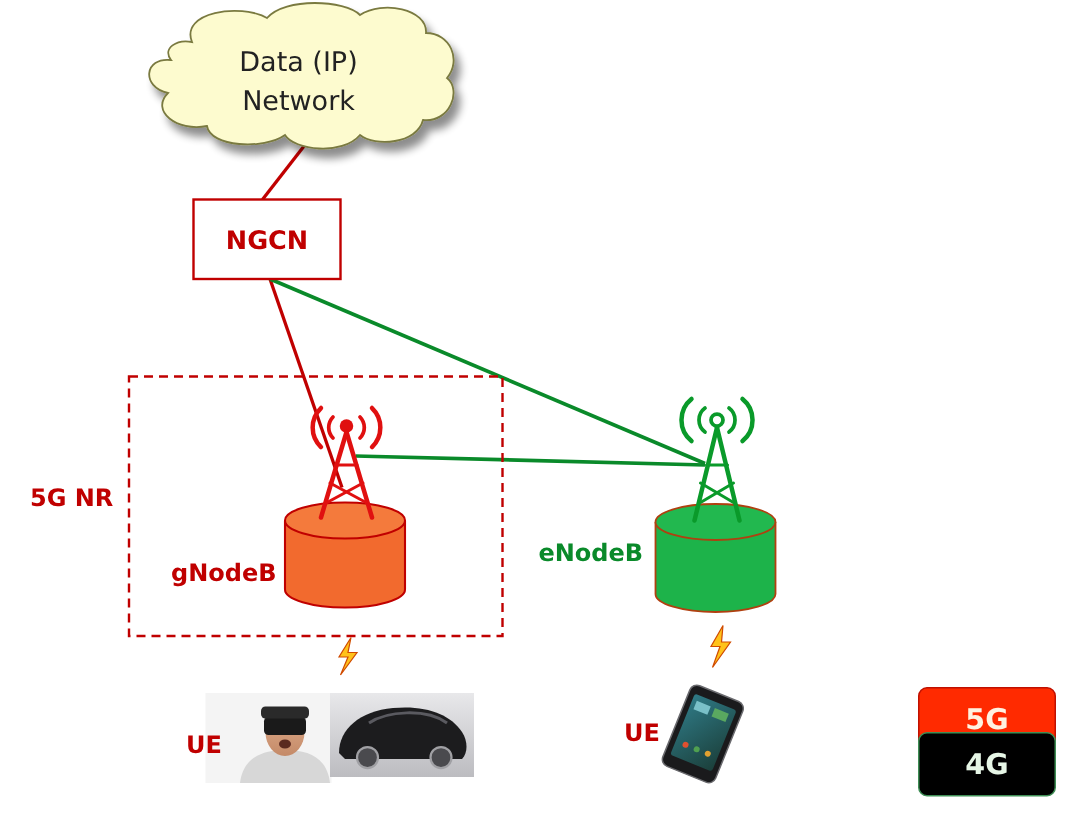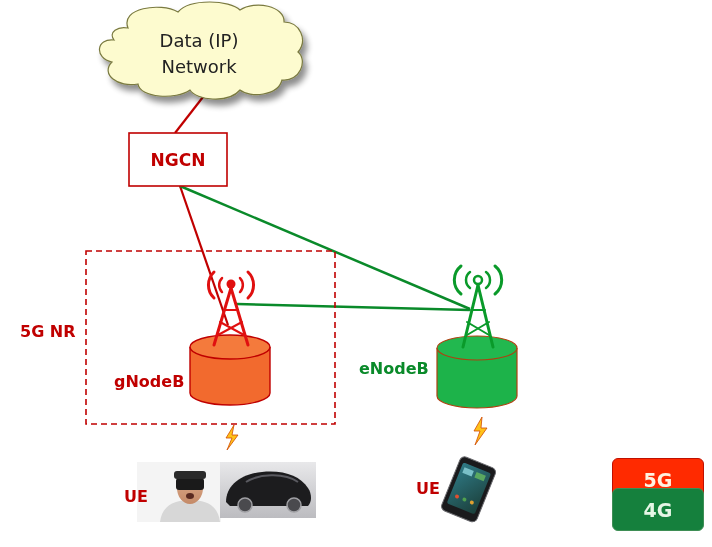--- a/index.html
+++ b/index.html
@@ -2,21 +2,21 @@
 <html><head>
 <meta charset="utf-8">
 <style>
   html, body { margin: 0; padding: 0; background: #ffffff; }
   body { width: 712px; height: 547px; position: relative; overflow: hidden; font-family: "Liberation Sans", "DejaVu Sans", sans-serif; }
   #diagram { position: absolute; left: 0; top: 0; width: 712px; height: 547px; }
   .lbl { font-family: "DejaVu Sans", "Liberation Sans", sans-serif; font-weight: bold; }
   .html-box { position: absolute; border-radius: 6px; display: flex; align-items: center; justify-content: center;
               font-family: "DejaVu Sans", sans-serif; font-weight: bold; font-size: 19px; color: #fff2e0; }
   #legend-5g { left: 612px; top: 434px; width: 90px; height: 41px; background: #ff2a00; border: 1px solid #c01000; margin-top: 24px; }
-  #legend-4g { left: 612px; top: 488px; width: 90px; height: 41px; background: #15803d; border: 1px solid #3e8e55; color: #e6f6e6; }
+  #legend-4g { left: 612px; top: 488px; width: 90px; height: 41px; background: #000000; border: 1px solid #3e8e55; color: #e6f6e6; }
 </style>
 </head>
 <body>
 
 <svg id="diagram" viewBox="0 0 712 547" xmlns="http://www.w3.org/2000/svg">
   <defs>
     <filter id="shadow" x="-10%" y="-10%" width="130%" height="140%">
       <feGaussianBlur in="SourceAlpha" stdDeviation="3"></feGaussianBlur>
       <feOffset dx="4" dy="6" result="o"></feOffset>
       <feComponentTransfer>

